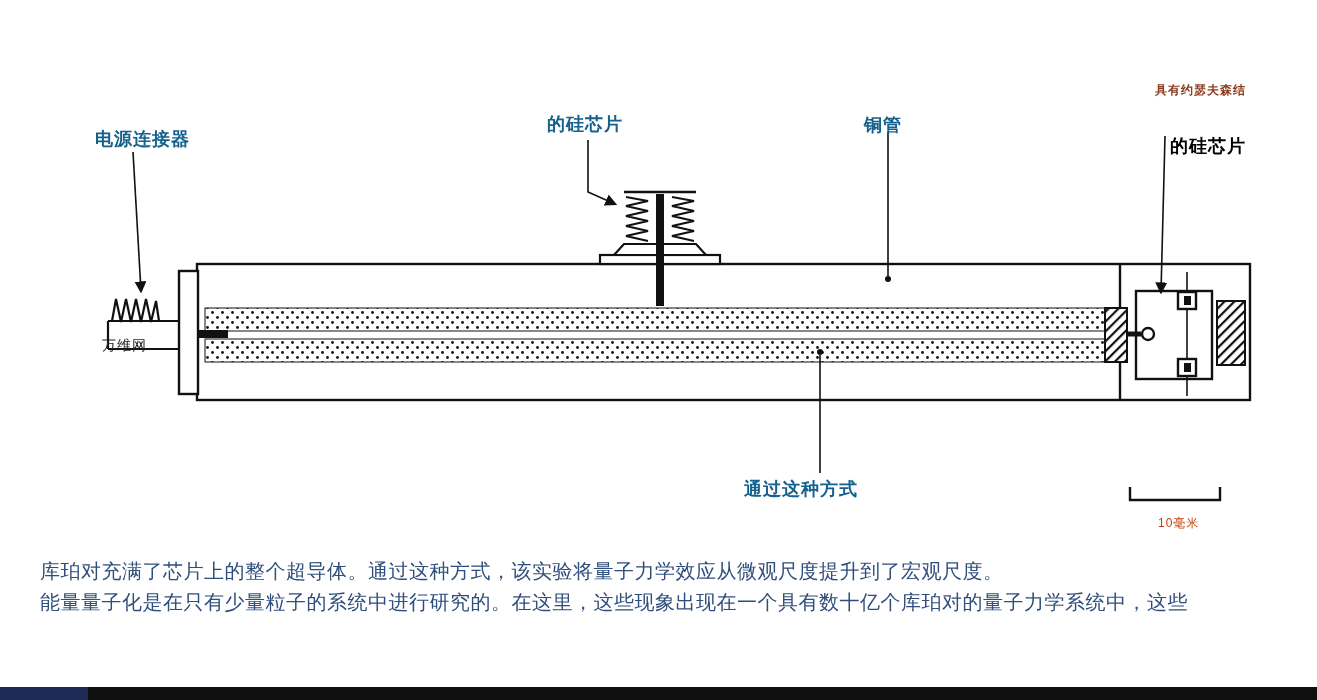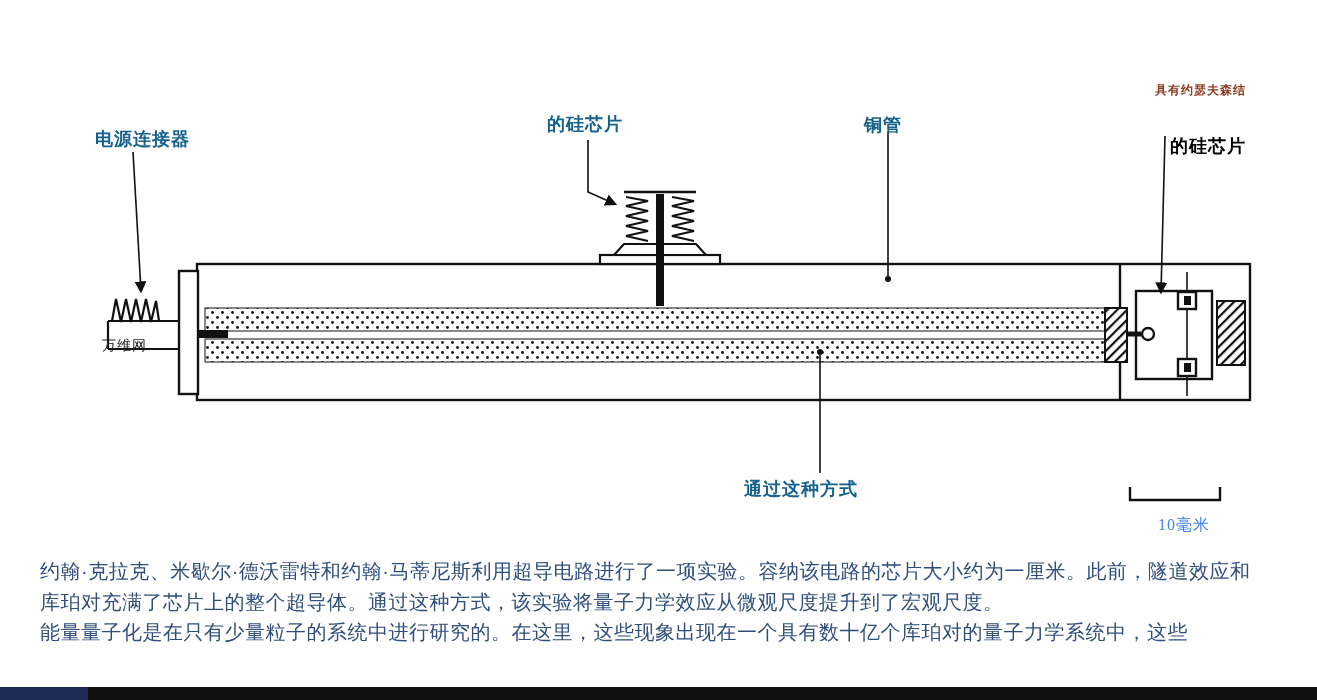--- a/index.html
+++ b/index.html
@@ -27,21 +27,21 @@
   .josephson-l1{
     font-size:12px;font-weight:700;color:#8c3b1e;letter-spacing:1px;
   }
   .josephson-l2{
     font-size:18px;font-weight:600;color:#000000;letter-spacing:1px;margin-top:36px;
   }
   .watermark{
     font-size:14px;color:#222;letter-spacing:1px;
   }
   .scale-label{
-    font-size:16px;color:#3b82f6;letter-spacing:1px;font-family:Liberation Serif, serif;
+    font-size:12px;color:#c2410c;letter-spacing:1px;
   }
   .caption{
     left:40px;top:556px;width:1260px;
     color:#2f4e7b;
     font-size:20px;
     line-height:30.5px;
     letter-spacing:0.5px;
   }
   .caption div{white-space:nowrap;}
   .bottom-bar{
@@ -149,21 +149,20 @@
     <div class="josephson-l2">的硅芯片</div>
   </div>
 
   <div class="abs lbl" style="left:744px;top:477px">通过这种方式</div>
 
   <div class="abs watermark" style="left:102px;top:337px">万维网</div>
 
   <div class="abs scale-label" style="left:1158px;top:515px">10毫米</div>
 
   <div class="abs caption">
-    <div>约翰·克拉克、米歇尔·德沃雷特和约翰·马蒂尼斯利用超导电路进行了一项实验。容纳该电路的芯片大小约为一厘米。此前，隧道效应和</div>
     <div>库珀对充满了芯片上的整个超导体。通过这种方式，该实验将量子力学效应从微观尺度提升到了宏观尺度。</div>
     <div>能量量子化是在只有少量粒子的系统中进行研究的。在这里，这些现象出现在一个具有数十亿个库珀对的量子力学系统中，这些</div>
   </div>
 
   <div class="abs bottom-bar">
     <div class="blue-seg"></div>
   </div>
 
 </div>
 

